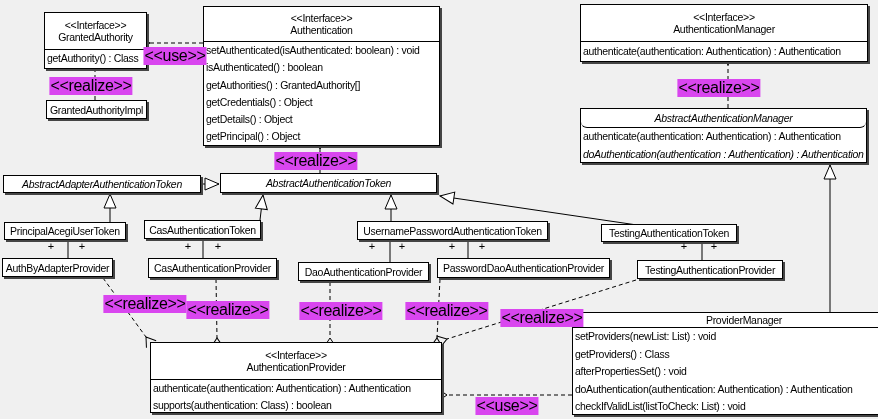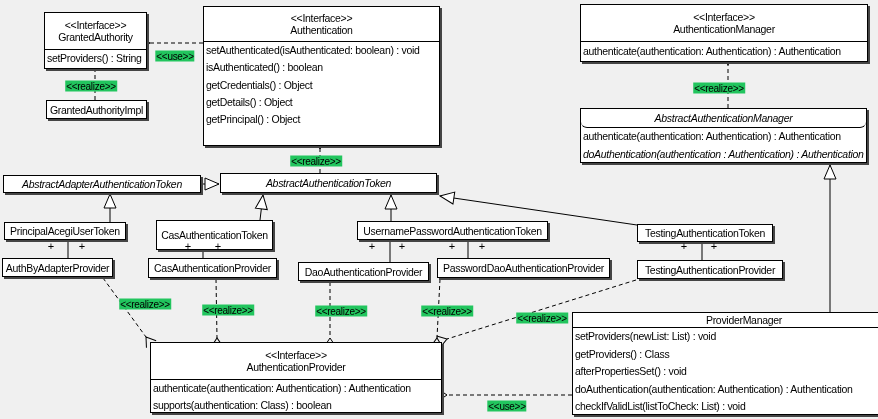--- a/index.html
+++ b/index.html
@@ -6,22 +6,22 @@
   #canvas{position:relative;width:878px;height:419px;background:#f0f0f0;overflow:hidden;
           font-family:"Liberation Sans","DejaVu Sans",sans-serif;color:#000;}
   #edges{position:absolute;left:0;top:0;width:878px;height:419px;}
   .uml-box{position:absolute;background:#fff;border:1px solid #000;box-shadow:2px 2px 0 #454545;
            box-sizing:border-box;font-size:10.5px;letter-spacing:-0.3px;line-height:normal;}
   .title{border-bottom:1px solid #000;text-align:center;display:flex;flex-direction:column;justify-content:center;box-sizing:border-box;}
   .title-only{display:flex;align-items:center;justify-content:center;height:100%;white-space:nowrap;}
   .methods{box-sizing:border-box;}
   .methods .m{padding:0 2px;white-space:nowrap;overflow:visible;}
   .it{font-style:italic;border-radius:6px;}
-  .elabel{position:absolute;transform:translate(-50%,-50%);background:#22c55e;padding:0 1px;
-          font-size:10px;letter-spacing:-0.3px;white-space:nowrap;}
+  .elabel{position:absolute;transform:translate(-50%,-50%);background:#d946ef;padding:0 1px;
+          font-size:16px;letter-spacing:-0.3px;white-space:nowrap;}
   .plus{position:absolute;transform:translate(-50%,-50%);font-size:11px;background:transparent;}
 </style>
 </head>
 <body>
 
 <div id="canvas">
 
   <svg id="edges" width="878" height="419" viewBox="0 0 878 419">
     <defs>
       <marker id="tri" markerUnits="userSpaceOnUse" markerWidth="16" markerHeight="14" refX="15" refY="7" orient="auto">
@@ -56,36 +56,37 @@
     <line x1="468" y1="240" x2="468" y2="258" stroke="#000"></line>
     <line x1="702" y1="242" x2="702" y2="260" stroke="#000"></line>
   </svg>
 
   <div class="uml-box" style="left:44px;top:12px;width:103px;height:57px">
     <div class="title" style="height:37px">
       <div>&lt;&lt;Interface&gt;&gt;</div>
       <div>GrantedAuthority</div>
     </div>
     <div class="methods" style="line-height:17px">
-      <div class="m">setProviders() : String</div>
+      <div class="m">getAuthority() : Class</div>
     </div>
   </div>
 
   <div class="uml-box" style="left:46px;top:100px;width:101px;height:19px">
     <div class="title-only">GrantedAuthorityImpl</div>
   </div>
 
   <div class="uml-box" style="left:203px;top:6px;width:237px;height:140px">
     <div class="title" style="height:35px">
       <div>&lt;&lt;Interface&gt;&gt;</div>
       <div>Authentication</div>
     </div>
     <div class="methods" style="line-height:17.3px">
       <div class="m">setAuthenticated(isAuthenticated: boolean) : void</div>
       <div class="m">isAuthenticated() : boolean</div>
+      <div class="m">getAuthorities() : GrantedAuthority[]</div>
       <div class="m">getCredentials() : Object</div>
       <div class="m">getDetails() : Object</div>
       <div class="m">getPrincipal() : Object</div>
     </div>
   </div>
 
   <div class="uml-box" style="left:580px;top:4px;width:288px;height:58px">
     <div class="title" style="height:37px">
       <div>&lt;&lt;Interface&gt;&gt;</div>
       <div>AuthenticationManager</div>
@@ -110,29 +111,29 @@
   </div>
 
   <div class="uml-box" style="left:220px;top:173px;width:217px;height:20px">
     <div class="title-only it">AbstractAuthenticationToken</div>
   </div>
 
   <div class="uml-box" style="left:4px;top:222px;width:122px;height:18px">
     <div class="title-only">PrincipalAcegiUserToken</div>
   </div>
 
-  <div class="uml-box" style="left:156px;top:220px;width:117px;height:30px">
+  <div class="uml-box" style="left:144px;top:220px;width:117px;height:19px">
     <div class="title-only">CasAuthenticationToken</div>
   </div>
 
   <div class="uml-box" style="left:357px;top:221px;width:191px;height:19px">
     <div class="title-only">UsernamePasswordAuthenticationToken</div>
   </div>
 
-  <div class="uml-box" style="left:637px;top:224px;width:136px;height:18px">
+  <div class="uml-box" style="left:601px;top:224px;width:136px;height:18px">
     <div class="title-only">TestingAuthenticationToken</div>
   </div>
 
   <div class="uml-box" style="left:2px;top:258px;width:111px;height:19px">
     <div class="title-only">AuthByAdapterProvider</div>
   </div>
 
   <div class="uml-box" style="left:148px;top:258px;width:129px;height:20px">
     <div class="title-only">CasAuthenticationProvider</div>
   </div>

